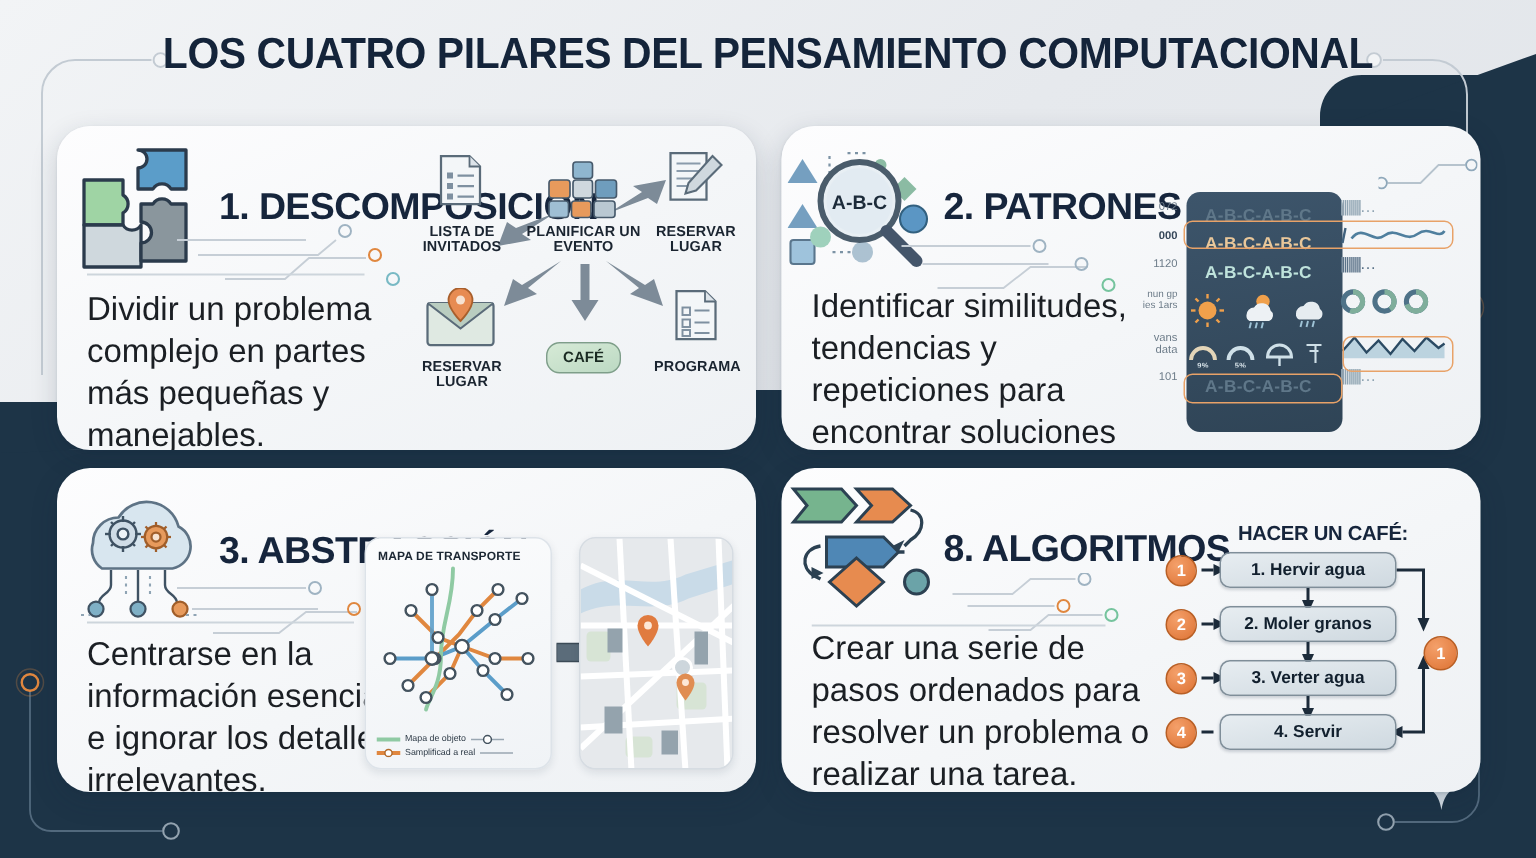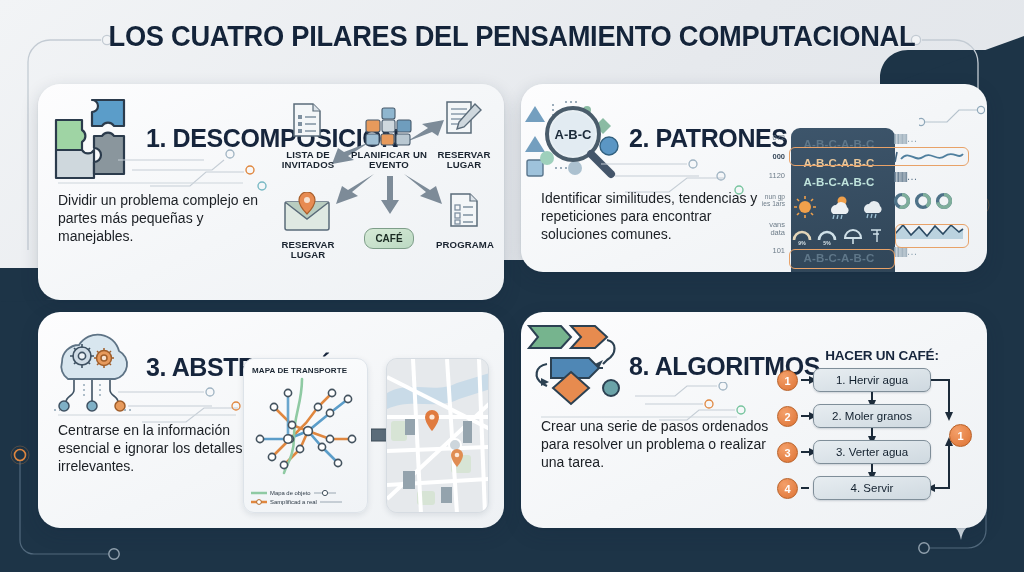--- a/index.html
+++ b/index.html
@@ -31,36 +31,36 @@
   }
   
   .card {
     position: absolute;
     background: linear-gradient(155deg,#fdfdfe 0%,#f4f6f8 55%,#eef1f4 100%);
     border-radius: 22px;
     box-shadow: 0 6px 18px rgba(20,40,60,.18), 0 1px 2px rgba(20,40,60,.10);
     overflow: hidden;
   }
   #card1 { left: 38px;  top: 84px;  width: 466px; height: 216px; }
-  #card2 { left: 521px; top: 84px;  width: 466px; height: 188px; }
+  #card2 { left: 521px; top: 84px;  width: 466px; height: 216px; }
   #card3 { left: 38px;  top: 312px; width: 466px; height: 216px; }
   #card4 { left: 521px; top: 312px; width: 466px; height: 216px; }
 
   .card-head {
     position: absolute; left: 0; top: 8px; width: 100%;
     display: flex; align-items: center;
   }
   .card-icon { width: 108px; flex: 0 0 108px; display:flex; align-items:center; justify-content:center; }
   .card-title {
     font-size: 25px; font-weight: 700; color: #16253c;
     letter-spacing: -0.4px; white-space: nowrap;
   }
   .card-desc {
     position: absolute; left: 20px; top: 108px; width: 215px;
-    font-size: 14px; line-height: 1.28; color: #1b1f24; font-weight: 400;
+    font-size: 22px; line-height: 1.28; color: #1b1f24; font-weight: 400;
   }
   #card2 .card-desc, #card4 .card-desc { left: 20px; width: 240px; top: 106px; }
   #card3 .card-desc { top: 110px; width: 210px; }
 
   .card-art { position: absolute; }
 
   
   .dc-label { font-size: 9.6px; font-weight: 700; color: #1a2430; text-align: center; line-height: 1.05; letter-spacing: .1px;}
   .dc-node { position: absolute; text-align:center; }
   .menu-pill {
@@ -105,21 +105,21 @@
     box-shadow: 0 2px 6px rgba(20,40,60,.10);
   }
   
   .algo { position: absolute; left: 252px; top: 36px; width: 200px; height: 172px; }
   .algo-title { font-size: 13.5px; font-weight: 700; color:#16253c; text-align:center; letter-spacing:-.2px; padding-left:18px;}
   .step-box {
     position: absolute; left: 40px; width: 118px; height: 24px;
     background: linear-gradient(170deg,#e7edf1,#cfd9e0);
     border: 1.3px solid #7f8e99; border-radius: 7px;
     display:flex; align-items:center; justify-content:center;
-    font-size: 11.5px; color:#12202e; font-weight:400;
+    font-size: 11.5px; color:#12202e; font-weight:700;
     box-shadow: 0 1px 2px rgba(20,40,60,.18);
   }
   .step-num {
     position: absolute; left: 4px; width: 21px; height: 21px; border-radius: 50%;
     background: radial-gradient(circle at 35% 30%,#f4a06a,#dd7233);
     border: 1.2px solid #b85f25;
     display:flex; align-items:center; justify-content:center;
     font-size: 11px; font-weight: 700; color:#fff;
   }
   .loop-num {

